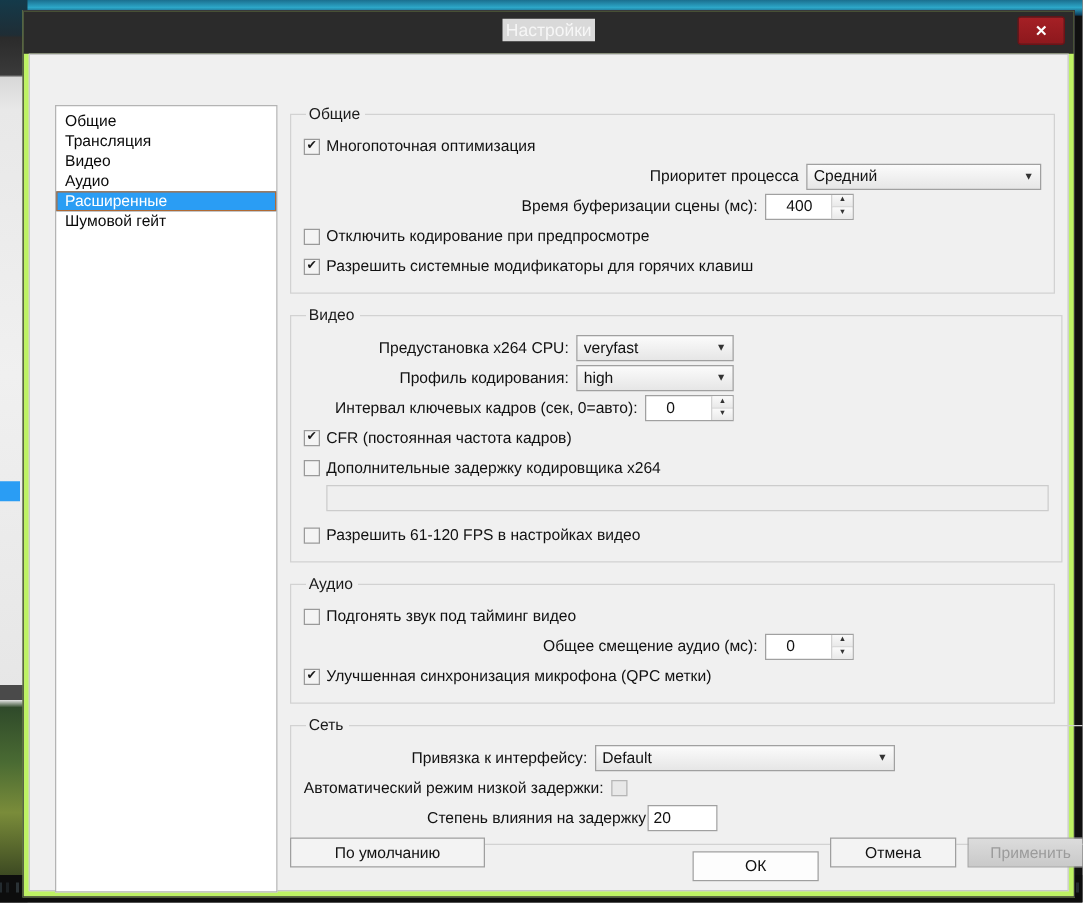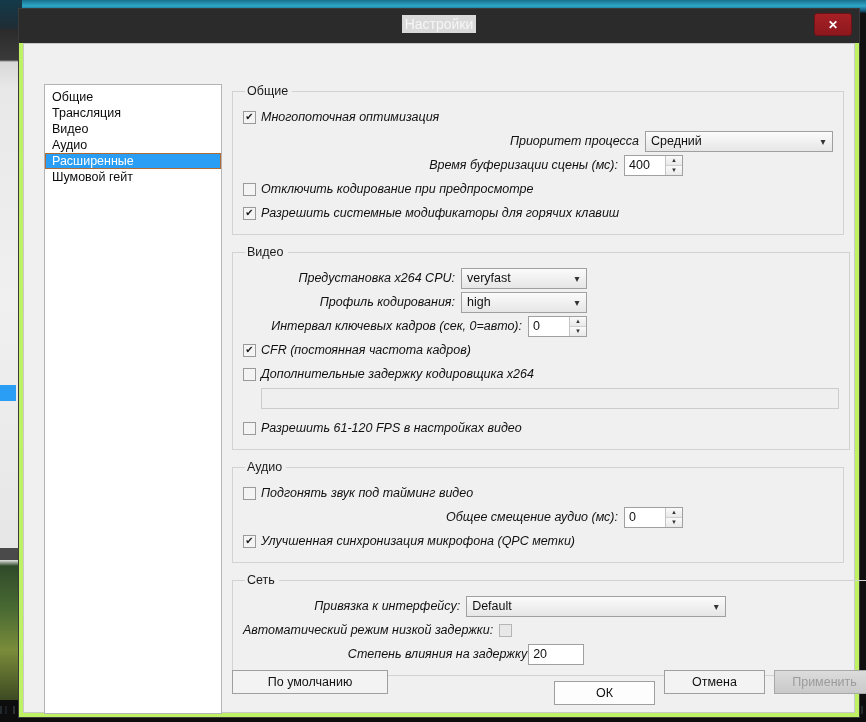--- a/index.html
+++ b/index.html
@@ -122,21 +122,21 @@
     padding: 0 4px 0 2px;
     margin-left: 2px;
   }
 
   .row {
     display: flex; align-items: center;
     min-height: 22px; margin: 2px 0;
   }
   .row.right { justify-content: flex-end; }
   .lbl {
-    font-size: 12.5px; color: #111; white-space: nowrap; font-style: italic;
+    font-size: 12.5px; color: #111; white-space: nowrap;
   }
   .lbl-r { text-align: right; margin-right: 6px; }
 
   
   .cb-wrap { display: flex; align-items: center; cursor: pointer; }
   .cbox {
     width: 13px; height: 13px; flex: 0 0 13px;
     border: 1px solid #9a9a9a;
     background: #f4f4f4;
     margin-right: 5px;
@@ -157,21 +157,21 @@
     cursor: pointer; position: relative;
   }
   .combo .cval { flex: 1 1 auto; white-space: nowrap; overflow: hidden; }
   .combo .carrow {
     width: 18px; text-align: center; font-size: 10px; color: #333;
   }
 
   
   .spin {
     height: 21px; display: flex;
-    border: 1px solid #a0a0a0; background: #fff;
+    border: 1px solid #a0a0a0; background: #fff; padding-left: 12px;
   }
   .spin input {
     border: 0; outline: 0; background: transparent;
     width: 40px; padding: 0 4px;
     font-family: "Liberation Sans", sans-serif;
     font-size: 12.5px; color: #111;
   }
   .spin .btns {
     width: 17px; border-left: 1px solid #c4c4c4;
     display: flex; flex-direction: column;
@@ -383,21 +383,21 @@
             <span class="lbl">Улучшенная синхронизация микрофона (QPC метки)</span>
           </label>
         </div>
       </fieldset>
 
       <fieldset class="group">
         <legend>Сеть</legend>
 
         <div class="row right">
           <span class="lbl lbl-r">Привязка к интерфейсу:</span>
-          <div class="combo" style="width:260px;">
+          <div class="combo" style="width:240px;">
             <span class="cval">Default</span>
             <span class="carrow">▾</span>
           </div>
           <div style="width:150px;"></div>
         </div>
 
         <div class="row right">
           <span class="lbl lbl-r">Автоматический режим низкой задержки:</span>
           <span class="cbox disabled" style="margin-right:0;"></span>
           <div style="width:364px;"></div>

